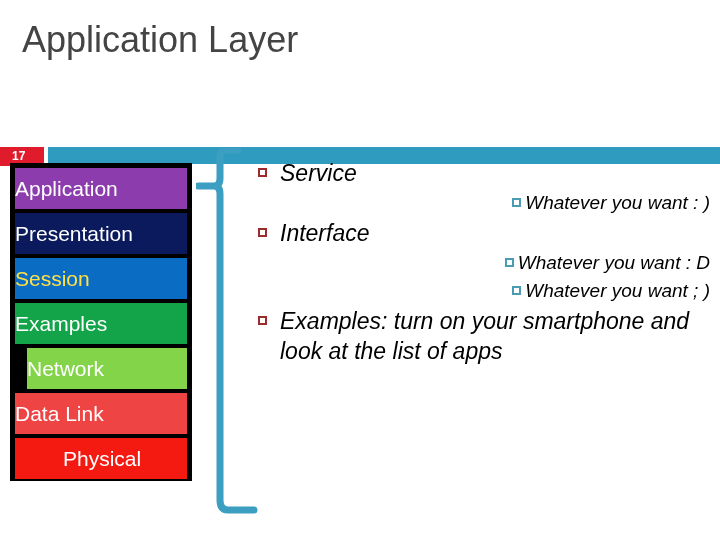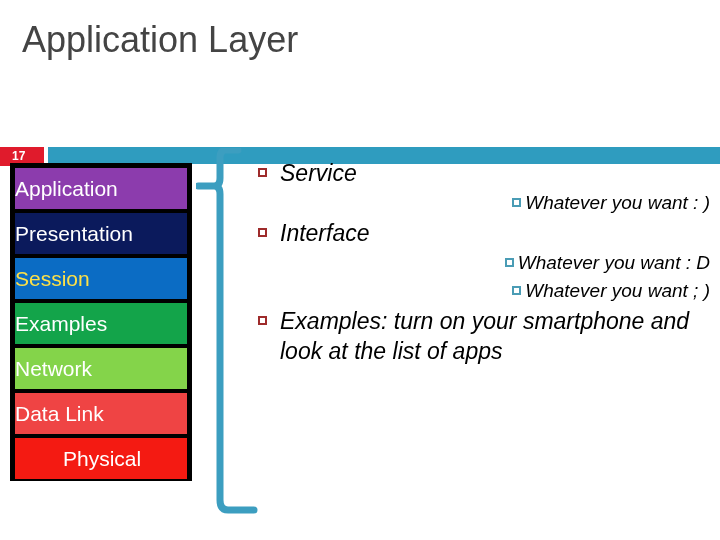--- a/index.html
+++ b/index.html
@@ -162,21 +162,21 @@
   <div id="header-band">
     <div id="slide-number-badge" style="background: rgb(224, 27, 44);">17</div>
     <div id="header-bar" style="background: rgb(47, 156, 191);"></div>
   </div>
 
   <div id="osi-stack" style="background: rgb(0, 0, 0);">
       <div class="osi-layer" style="background: rgb(140, 60, 173); color: rgb(255, 255, 255);">Application</div>
       <div class="osi-layer" style="background: rgb(11, 26, 92); color: rgb(255, 255, 255);">Presentation</div>
       <div class="osi-layer" style="background: rgb(11, 108, 196); color: #fde047;">Session</div>
       <div class="osi-layer" style="background: rgb(19, 164, 74); color: rgb(255, 255, 255);">Examples</div>
-      <div class="osi-layer" style="background: rgb(132, 212, 74); color: rgb(255, 255, 255);">Network</div>
+      <div class="osi-layer" style="background: rgb(132, 212, 74); color: rgb(255, 255, 255); margin-left: 12px;">Network</div>
       <div class="osi-layer" style="background: #ef4444; color: rgb(255, 255, 255);">Data Link</div>
       <div class="osi-layer" style="background: rgb(244, 26, 18); color: rgb(255, 255, 255);">Physical</div>
     </div>
 
   <svg id="bracket" viewBox="0 0 62 372" preserveAspectRatio="none">
     <path id="bracket-path" d="M 42 2
              L 30 2
              Q 24 2 24 10
              L 24 30
              Q 24 38 18 38

